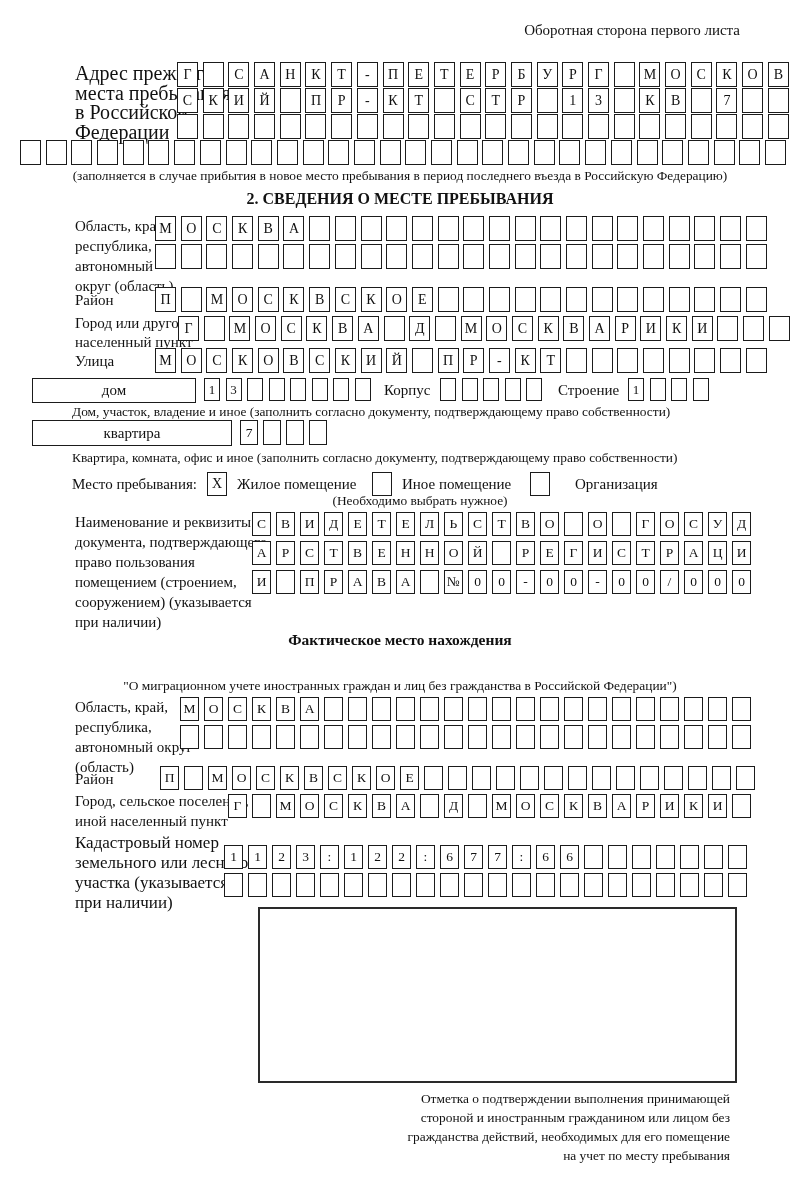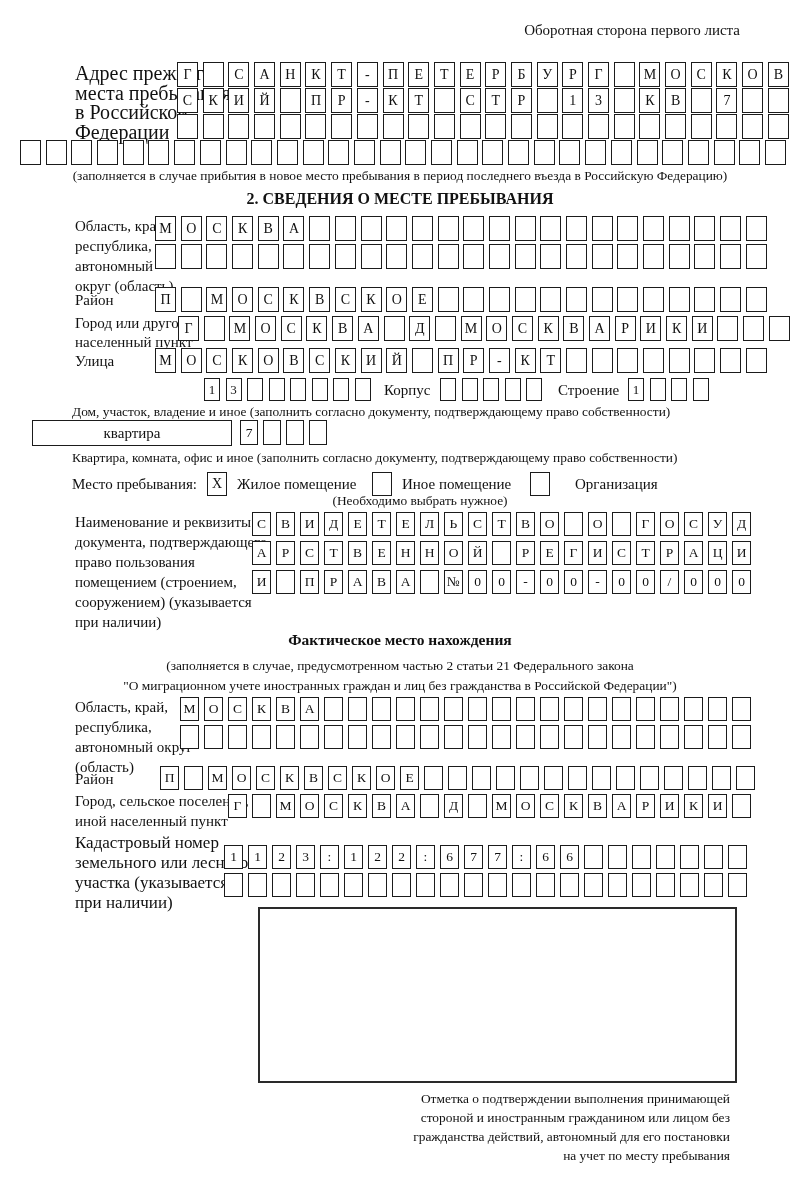--- a/index.html
+++ b/index.html
@@ -47,20 +47,21 @@
       <div>автономный</div>
       <div>округ (область)</div>
     </div>
   <div class="abs lbl" style="left:75px;top:290px;">Район</div>
   <div class="abs lines" style="left:75px;top:314px;font-size:15px;line-height:19px;">
       <div>Город или другой</div>
       <div>населенный пункт</div>
     </div>
   <div class="abs lbl" style="left:75px;top:351px;">Улица</div>
 
+  <div class="abs wide-box" style="left:32px;top:378px;width:164px;height:25px;">дом</div>
   <div class="abs lbl" style="left:384px;top:380px;text-align:center;">Корпус</div>
   <div class="abs lbl" style="left:558px;top:380px;">Строение</div>
   <div class="abs note" style="left:72px;top:404px;">Дом, участок, владение и иное (заполнить согласно документу, подтверждающему право собственности)</div>
 
   <div class="abs wide-box" style="left:32px;top:420px;width:200px;height:26px;">квартира</div>
   <div class="abs note" style="left:72px;top:450px;">Квартира, комната, офис и иное (заполнить согласно документу, подтверждающему право собственности)</div>
 
   <div class="abs lbl" style="left:72px;top:474px;">Место пребывания:</div>
   <div class="abs checkbox" style="left:207px;top:472px;">X</div>
   <div class="abs lbl" style="left:237px;top:474px;">Жилое помещение</div>
@@ -73,21 +74,20 @@
   <div class="abs lines" style="left:75px;top:512px;font-size:15px;line-height:20px;">
       <div>Наименование и реквизиты</div>
       <div>документа, подтверждающего</div>
       <div>право пользования</div>
       <div>помещением (строением,</div>
       <div>сооружением) (указывается</div>
       <div>при наличии)</div>
     </div>
 
   <div class="abs bold center" style="top:631px;font-size:15.5px;">Фактическое место нахождения</div>
-  <div class="abs note center" style="top:658px;">(заполняется в случае, предусмотренном частью 2 статьи 21 Федерального закона</div>
   <div class="abs note center" style="top:678px;">"О миграционном учете иностранных граждан и лиц без гражданства в Российской Федерации")</div>
 
   <div class="abs lines" style="left:75px;top:697px;font-size:15px;line-height:20px;">
       <div>Область, край,</div>
       <div>республика,</div>
       <div>автономный округ</div>
       <div>(область)</div>
     </div>
   <div class="abs lbl" style="left:75px;top:769px;">Район</div>
   <div class="abs lines" style="left:75px;top:791px;font-size:15px;line-height:20px;">
@@ -98,21 +98,21 @@
       <div>Кадастровый номер</div>
       <div>земельного или лесного</div>
       <div>участка (указывается</div>
       <div>при наличии)</div>
     </div>
 
   <div class="abs stamp-box" style="left:258px;top:907px;width:479px;height:176px;"></div>
   <div class="abs lines note" style="left:268px;top:1089px;width:462px;text-align:right;line-height:19px;white-space:normal;">
       <div>Отметка о подтверждении выполнения принимающей</div>
       <div>стороной и иностранным гражданином или лицом без</div>
-      <div>гражданства действий, автономный для его постановки</div>
+      <div>гражданства действий, необходимых для его помещение</div>
       <div>на учет по месту пребывания</div>
     </div>
 
 <div class="cellrow s-lg" style="left: 177px; top: 62px;">
       <div class="cell">Г</div>
       <div class="cell"></div>
       <div class="cell">С</div>
       <div class="cell">А</div>
       <div class="cell">Н</div>
       <div class="cell">К</div>

